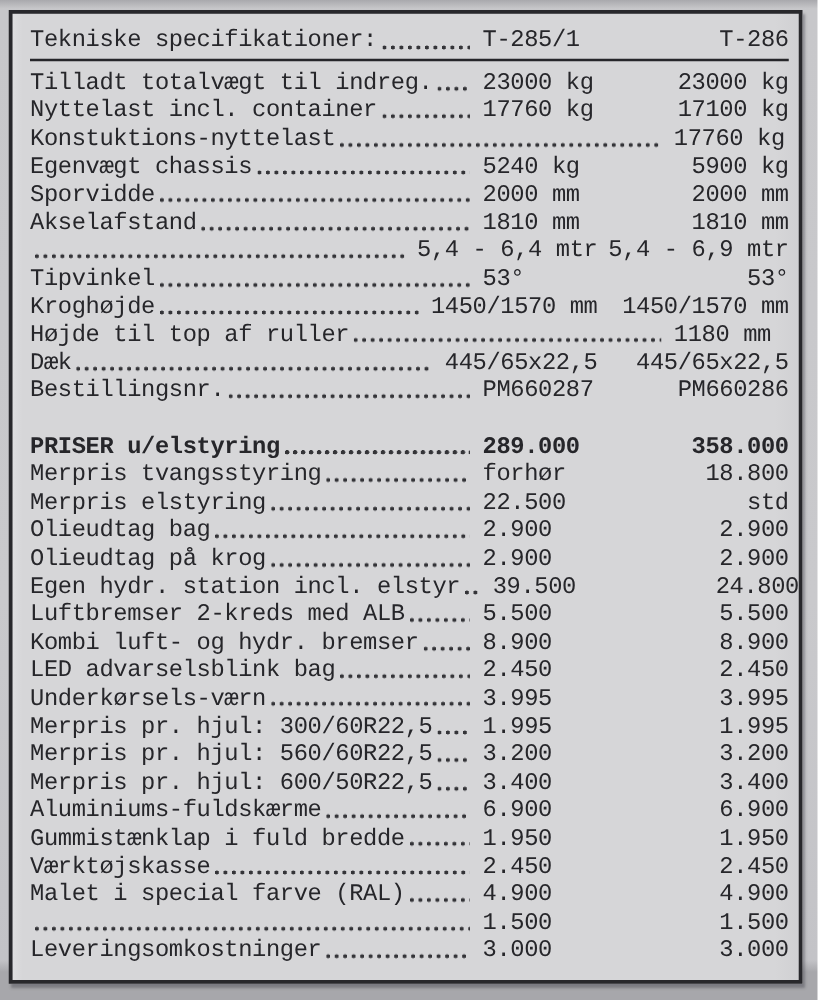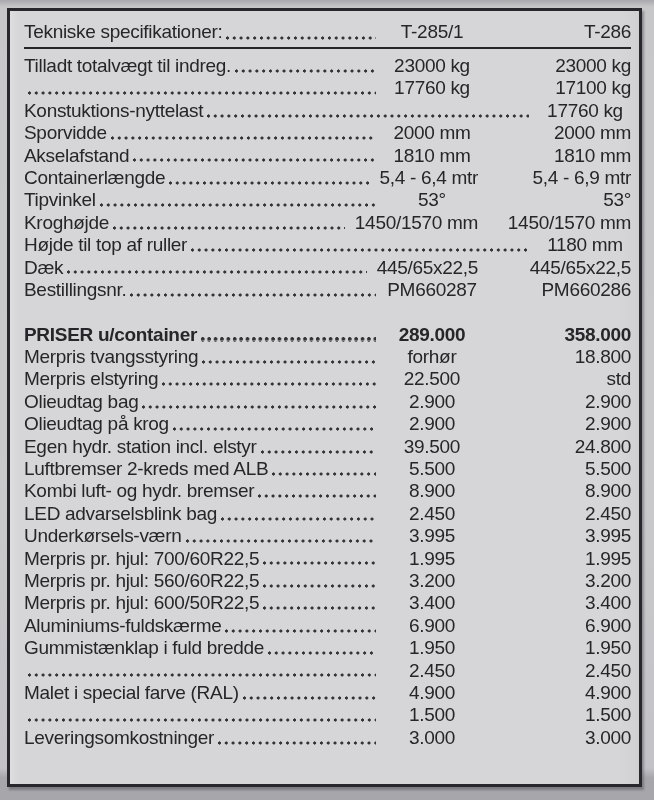--- a/index.html
+++ b/index.html
@@ -31,38 +31,39 @@
     background:
       linear-gradient(90deg, #dedee0 0px, var(--paper) 8px, var(--paper) 97%, #d0d0d3 100%);
     padding: 10px 8px 10px 14px;
     box-shadow: 2px 3px 2px rgba(70,70,80,0.45);
   }
   .row {
     display: flex;
     align-items: baseline;
     height: 22.4px;
     white-space: pre;
+    font-family: Liberation Mono, monospace;
   }
   .row .label { flex: 0 0 auto; }
   .leader {
     flex: 1 1 auto;
     min-width: 12px;
     align-self: flex-end;
     height: 4px;
     margin: 0 10px 4.5px 4px;
     background-image: radial-gradient(circle at 1.5px 2px, var(--ink) 1.4px, rgba(0,0,0,0) 1.8px);
     background-size: 6.8px 4px;
     background-repeat: repeat-x;
     background-position: left bottom;
     opacity: 0.92;
   }
   .c1 {
     flex: 0 0 auto;
     min-width: 92px;
-    text-align: center;
+    text-align: left;
   }
   .c2 {
     flex: 0 0 153px;
     width: 153px;
     text-align: right;
   }
   .thead {
     height: 28px;
     border-bottom: 2.5px solid var(--ink);
     padding-bottom: 3px;
@@ -90,48 +91,54 @@
 
   <div>
   <div class="row">
     <span class="label">Tilladt totalvægt til indreg.</span>
     <span class="leader"></span>
     <span class="c1">23000 kg</span>
     <span class="c2">23000 kg</span>
   </div>
 
   <div class="row">
+    <span class="label">Nyttelast incl. container</span>
     <span class="leader"></span>
     <span class="c1">17760 kg</span>
     <span class="c2">17100 kg</span>
   </div>
 
   <div class="row">
     <span class="label">Konstuktions-nyttelast</span>
     <span class="leader"></span>
     <span class="c1">17760 kg</span>
   </div>
 
+  <div class="row">
+    <span class="label">Egenvægt chassis</span>
+    <span class="leader"></span>
+    <span class="c1">5240 kg</span>
+    <span class="c2">5900 kg</span>
+  </div>
 
   <div class="row">
     <span class="label">Sporvidde</span>
     <span class="leader"></span>
     <span class="c1">2000 mm</span>
     <span class="c2">2000 mm</span>
   </div>
 
   <div class="row">
     <span class="label">Akselafstand</span>
     <span class="leader"></span>
     <span class="c1">1810 mm</span>
     <span class="c2">1810 mm</span>
   </div>
 
   <div class="row">
-    <span class="label">Containerlængde</span>
     <span class="leader"></span>
     <span class="c1">5,4 - 6,4 mtr</span>
     <span class="c2">5,4 - 6,9 mtr</span>
   </div>
 
   <div class="row">
     <span class="label">Tipvinkel</span>
     <span class="leader"></span>
     <span class="c1">53°</span>
     <span class="c2">53°</span>
@@ -161,21 +168,21 @@
     <span class="label">Bestillingsnr.</span>
     <span class="leader"></span>
     <span class="c1">PM660287</span>
     <span class="c2">PM660286</span>
   </div>
 </div>
 
   <div class="section-gap"></div>
 
   <div class="row bold">
-    <span class="label">PRISER u/container</span>
+    <span class="label">PRISER u/elstyring</span>
     <span class="leader"></span>
     <span class="c1">289.000</span>
     <span class="c2">358.000</span>
   </div>
 
   <div>
   <div class="row">
     <span class="label">Merpris tvangsstyring</span>
     <span class="leader"></span>
     <span class="c1">forhør</span>
@@ -232,21 +239,21 @@
   </div>
 
   <div class="row">
     <span class="label">Underkørsels-værn</span>
     <span class="leader"></span>
     <span class="c1">3.995</span>
     <span class="c2">3.995</span>
   </div>
 
   <div class="row">
-    <span class="label">Merpris pr. hjul: 700/60R22,5</span>
+    <span class="label">Merpris pr. hjul: 300/60R22,5</span>
     <span class="leader"></span>
     <span class="c1">1.995</span>
     <span class="c2">1.995</span>
   </div>
 
   <div class="row">
     <span class="label">Merpris pr. hjul: 560/60R22,5</span>
     <span class="leader"></span>
     <span class="c1">3.200</span>
     <span class="c2">3.200</span>
@@ -267,20 +274,21 @@
   </div>
 
   <div class="row">
     <span class="label">Gummistænklap i fuld bredde</span>
     <span class="leader"></span>
     <span class="c1">1.950</span>
     <span class="c2">1.950</span>
   </div>
 
   <div class="row">
+    <span class="label">Værktøjskasse</span>
     <span class="leader"></span>
     <span class="c1">2.450</span>
     <span class="c2">2.450</span>
   </div>
 
   <div class="row">
     <span class="label">Malet i special farve (RAL)</span>
     <span class="leader"></span>
     <span class="c1">4.900</span>
     <span class="c2">4.900</span>

